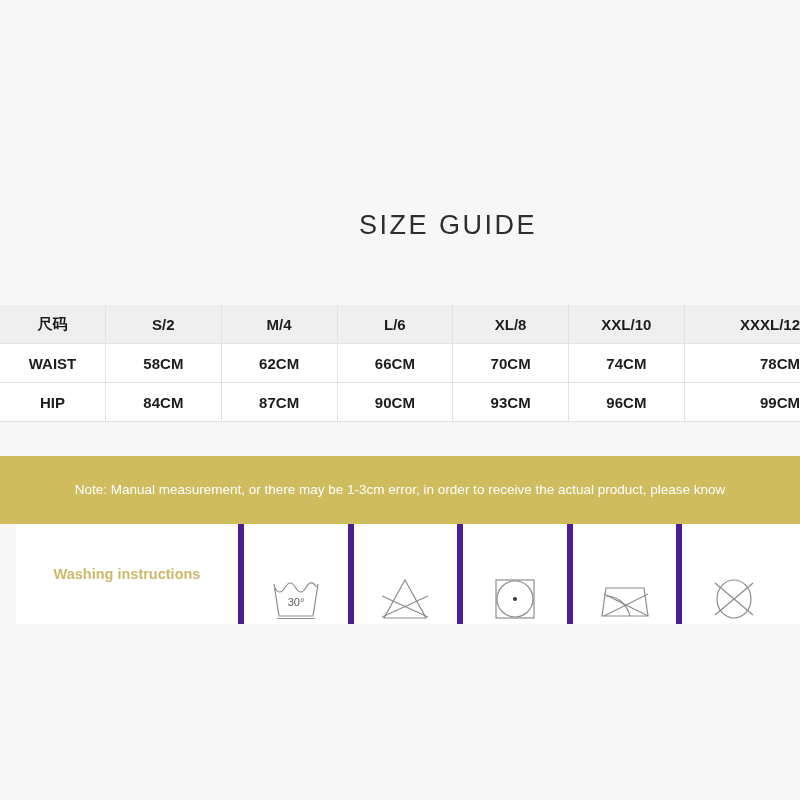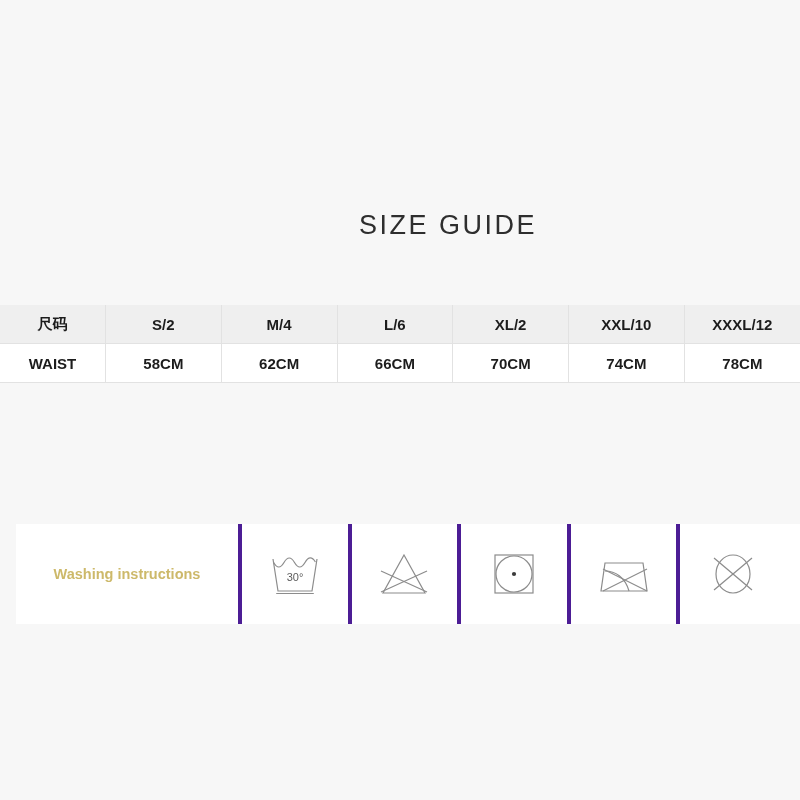--- a/index.html
+++ b/index.html
@@ -52,20 +52,21 @@
     border: 1px solid #e2e2e2;
     border-left: none;
     text-align: center;
     font-weight: 700;
     color: #1c1c1c;
     padding: 0;
   }
   .size-table th:last-child,
   .size-table td:last-child {
     border-right: none;
+    text-align: right;
   }
   .size-table thead th {
     background: #efefef;
     height: 38px;
     font-size: 15px;
     border-top: none;
   }
   .size-table tbody td {
     background: #ffffff;
     height: 38px;
@@ -121,23 +122,23 @@
   }
   .icon-cells {
     flex: 1 1 auto;
     display: flex;
     align-items: stretch;
     padding-right: 30px;
   }
   .icon-cell {
     flex: 1 1 0;
     display: flex;
-    align-items: center;
+    align-items: flex-end;
     justify-content: center;
-    border-left: 4px solid #4c1d95;
+    border-left: 6px solid #4c1d95;
   }
   .icon-cell svg {
     display: block;
   }
 
   
   .bottom-area {
     position: absolute;
     top: 624px;
     left: 0;
@@ -155,38 +156,50 @@
     <div class="page-title">SIZE GUIDE</div>
   </div>
 
   <table class="size-table">
     <thead>
       <tr>
         <th class="col-label">尺码</th>
         <th>S/2</th>
         <th>M/4</th>
         <th>L/6</th>
-        <th>XL/2</th>
+        <th>XL/8</th>
         <th>XXL/10</th>
         <th>XXXL/12</th>
       </tr>
     </thead>
     <tbody>
       <tr>
         <td class="col-label row-label">WAIST</td>
         <td>58CM</td>
         <td>62CM</td>
         <td>66CM</td>
         <td>70CM</td>
         <td>74CM</td>
         <td>78CM</td>
       </tr>
+      <tr>
+        <td class="col-label row-label">HIP</td>
+        <td>84CM</td>
+        <td>87CM</td>
+        <td>90CM</td>
+        <td>93CM</td>
+        <td>96CM</td>
+        <td>99CM</td>
+      </tr>
     </tbody>
   </table>
 
+  <div class="note-banner">
+    <div class="note-text">Note: Manual measurement, or there may be 1-3cm error, in order to receive the actual product, please know</div>
+  </div>
 
   <div class="wash-strip">
     <div class="wash-label-cell">
       <span class="wash-label">Washing instructions</span>
     </div>
     <div class="icon-cells">
 
       <div class="icon-cell">
         <span>
           <svg width="58" height="50" viewBox="0 0 58 50">

